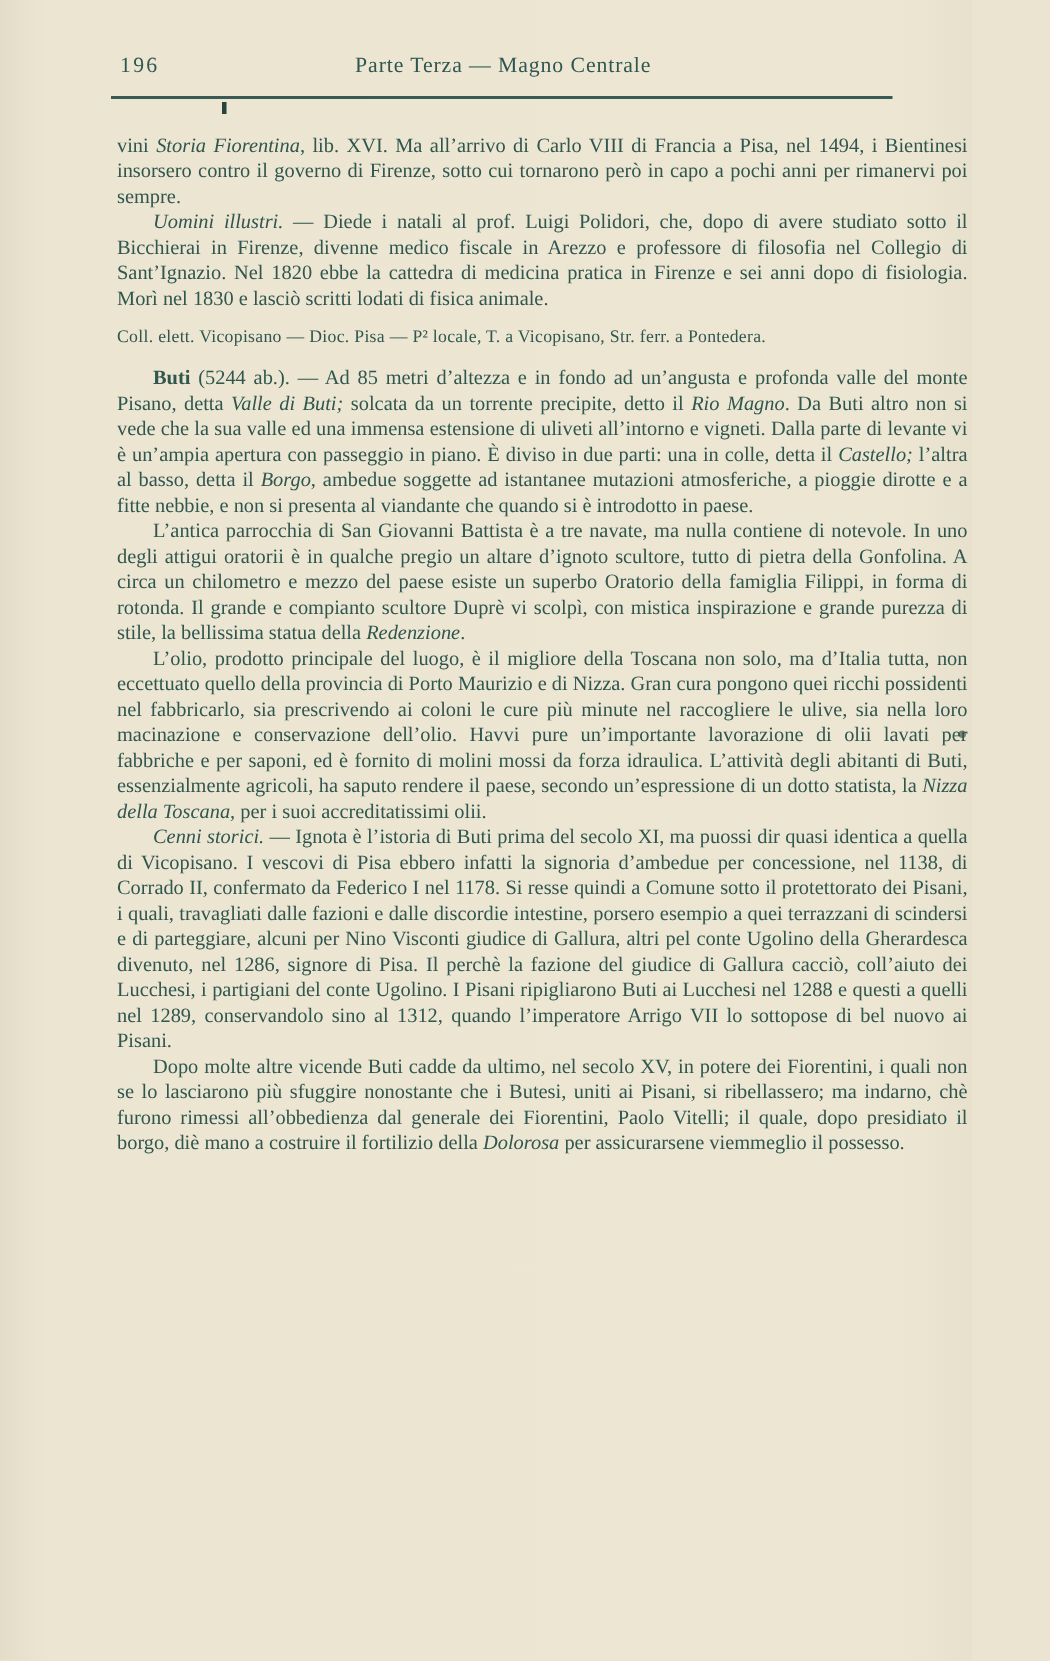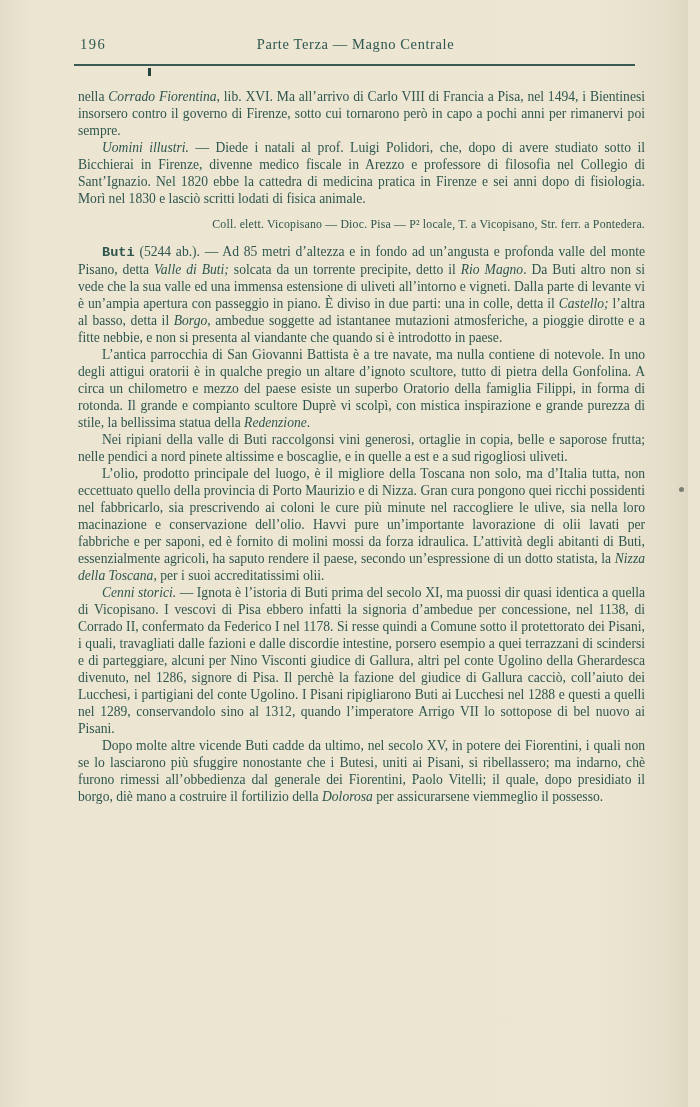--- a/index.html
+++ b/index.html
@@ -9,21 +9,20 @@
     font-family: "Liberation Serif", serif;
     color: #30564e;
     overflow: hidden;
   }
   .page {
     position: relative;
     width: 648px; height: 1107px;
     background:
       linear-gradient(90deg, #e3ddc8 0px, #ebe5d2 30px, #ece6d3 600px, #e4dec9 670px, #d9d3be 700px),
       #eae4d1;
-    padding-left: 40px;
   }
   .header {
     position: absolute;
     top: 36px; left: 78px; right: 55px;
     text-align: center;
     font-size: 14.5px;
     letter-spacing: 0.6px;
     color: #2f5750;
   }
   .page-num {
@@ -56,43 +55,42 @@
     width: 567px;
     font-size: 13.6px;
     line-height: 17px;
     text-align: justify;
     color: #30564e;
   }
   .para { margin: 0; text-indent: 24px; }
   .para.continuation { text-indent: 0; }
   .para.note {
     text-indent: 0;
-    text-align: right;
+    text-align: left;
     font-size: 11.8px;
     letter-spacing: 0.2px;
     margin: 9px 0 10px 0;
   }
   .it { font-style: italic; }
-  .bd { font-weight: bold; font-family: Liberation Mono, monospace; }
+  .bd { font-weight: bold; }
 </style>
 </head>
 <body>
 
 <div class="page">
   <div class="header">
     <span class="page-num">196</span>
     <span class="running-title">Parte Terza — Magno Centrale</span>
   </div>
   <div class="header-rule"></div>
   <div class="tick"></div>
   <div class="speck"></div>
   <div class="text-block">
-      <p class="para continuation"><span>nella </span><span class="it">Corrado Fiorentina</span><span>, lib. XVI. Ma all’arrivo di Carlo VIII di Francia a Pisa, nel 1494, i Bientinesi insorsero contro il governo di Firenze, sotto cui tornarono però in capo a pochi anni per rimanervi poi sempre.</span></p>
+      <p class="para continuation"><span>vini </span><span class="it">Storia Fiorentina</span><span>, lib. XVI. Ma all’arrivo di Carlo VIII di Francia a Pisa, nel 1494, i Bientinesi insorsero contro il governo di Firenze, sotto cui tornarono però in capo a pochi anni per rimanervi poi sempre.</span></p>
       <p class="para body"><span class="it">Uomini illustri.</span><span> — Diede i natali al prof. Luigi Polidori, che, dopo di avere studiato sotto il Bicchierai in Firenze, divenne medico fiscale in Arezzo e professore di filosofia nel Collegio di Sant’Ignazio. Nel 1820 ebbe la cattedra di medicina pratica in Firenze e sei anni dopo di fisiologia. Morì nel 1830 e lasciò scritti lodati di fisica animale.</span></p>
       <p class="para note"><span>Coll. elett. Vicopisano — Dioc. Pisa — P² locale, T. a Vicopisano, Str. ferr. a Pontedera.</span></p>
       <p class="para body"><span class="bd">Buti</span><span> (5244 ab.). — Ad 85 metri d’altezza e in fondo ad un’angusta e profonda valle del monte Pisano, detta </span><span class="it">Valle di Buti;</span><span> solcata da un torrente precipite, detto il </span><span class="it">Rio Magno</span><span>. Da Buti altro non si vede che la sua valle ed una immensa estensione di uliveti all’intorno e vigneti. Dalla parte di levante vi è un’ampia apertura con passeggio in piano. È diviso in due parti: una in colle, detta il </span><span class="it">Castello;</span><span> l’altra al basso, detta il </span><span class="it">Borgo</span><span>, ambedue soggette ad istantanee mutazioni atmosferiche, a pioggie dirotte e a fitte nebbie, e non si presenta al viandante che quando si è introdotto in paese.</span></p>
       <p class="para body"><span>L’antica parrocchia di San Giovanni Battista è a tre navate, ma nulla contiene di notevole. In uno degli attigui oratorii è in qualche pregio un altare d’ignoto scultore, tutto di pietra della Gonfolina. A circa un chilometro e mezzo del paese esiste un superbo Oratorio della famiglia Filippi, in forma di rotonda. Il grande e compianto scultore Duprè vi scolpì, con mistica inspirazione e grande purezza di stile, la bellissima statua della </span><span class="it">Redenzione</span><span>.</span></p>
-      <p class="para body"><span>Nei ripiani della valle di Buti raccolgonsi vini generosi, ortaglie in copia, belle e saporose frutta; nelle pendici a nord pinete altissime e boscaglie, e in quelle a est e a sud rigogliosi uliveti.</span></p>
       <p class="para body"><span>L’olio, prodotto principale del luogo, è il migliore della Toscana non solo, ma d’Italia tutta, non eccettuato quello della provincia di Porto Maurizio e di Nizza. Gran cura pongono quei ricchi possidenti nel fabbricarlo, sia prescrivendo ai coloni le cure più minute nel raccogliere le ulive, sia nella loro macinazione e conservazione dell’olio. Havvi pure un’importante lavorazione di olii lavati per fabbriche e per saponi, ed è fornito di molini mossi da forza idraulica. L’attività degli abitanti di Buti, essenzialmente agricoli, ha saputo rendere il paese, secondo un’espressione di un dotto statista, la </span><span class="it">Nizza della Toscana</span><span>, per i suoi accreditatissimi olii.</span></p>
       <p class="para body"><span class="it">Cenni storici.</span><span> — Ignota è l’istoria di Buti prima del secolo XI, ma puossi dir quasi identica a quella di Vicopisano. I vescovi di Pisa ebbero infatti la signoria d’ambedue per concessione, nel 1138, di Corrado II, confermato da Federico I nel 1178. Si resse quindi a Comune sotto il protettorato dei Pisani, i quali, travagliati dalle fazioni e dalle discordie intestine, porsero esempio a quei terrazzani di scindersi e di parteggiare, alcuni per Nino Visconti giudice di Gallura, altri pel conte Ugolino della Gherardesca divenuto, nel 1286, signore di Pisa. Il perchè la fazione del giudice di Gallura cacciò, coll’aiuto dei Lucchesi, i partigiani del conte Ugolino. I Pisani ripigliarono Buti ai Lucchesi nel 1288 e questi a quelli nel 1289, conservandolo sino al 1312, quando l’imperatore Arrigo VII lo sottopose di bel nuovo ai Pisani.</span></p>
       <p class="para body"><span>Dopo molte altre vicende Buti cadde da ultimo, nel secolo XV, in potere dei Fiorentini, i quali non se lo lasciarono più sfuggire nonostante che i Butesi, uniti ai Pisani, si ribellassero; ma indarno, chè furono rimessi all’obbedienza dal generale dei Fiorentini, Paolo Vitelli; il quale, dopo presidiato il borgo, diè mano a costruire il fortilizio della </span><span class="it">Dolorosa</span><span> per assicurarsene viemmeglio il possesso.</span></p>
     </div>
 </div>
 
 </body></html>

